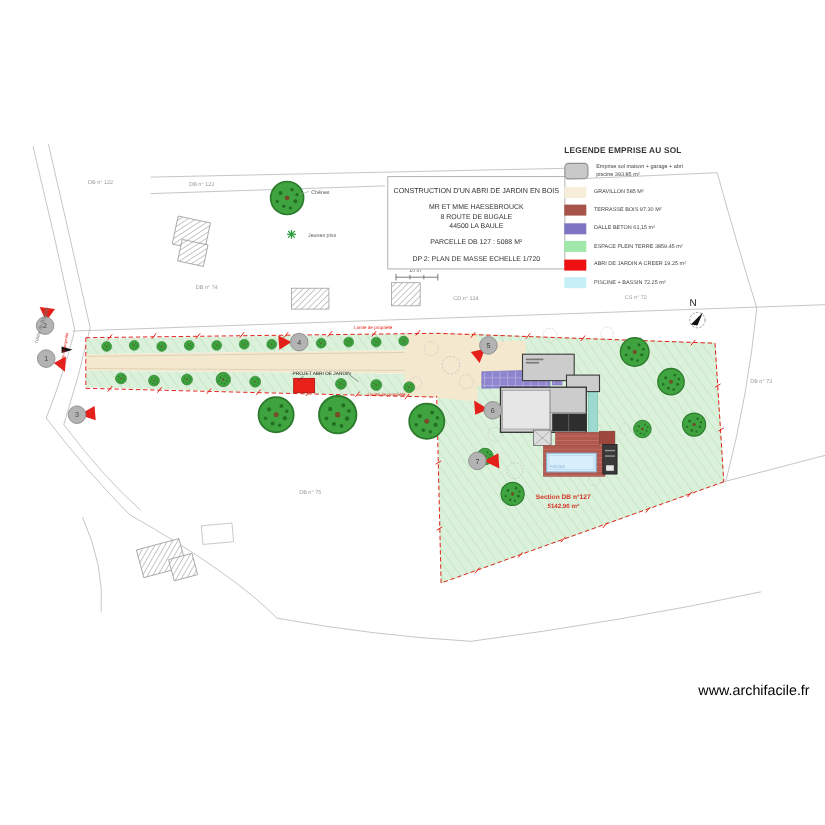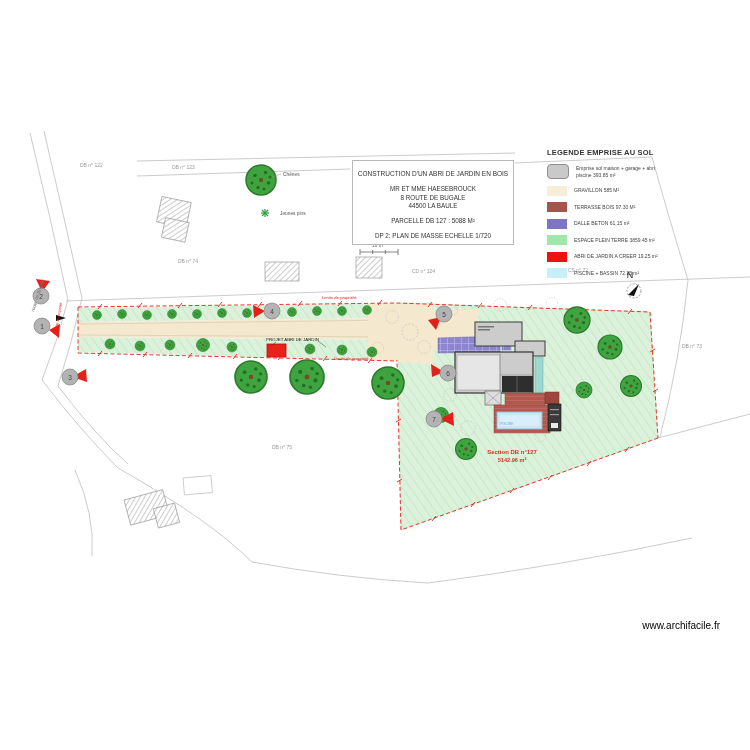--- a/index.html
+++ b/index.html
@@ -9,28 +9,28 @@
   
   #title-block{position:absolute;left:352px;top:160px;width:160px;height:83px;
     border:1px solid #b8b8b8;background:#fff;text-align:center;color:#333;z-index:3;}
   #title-block .l{font-size:6.3px;line-height:1.15;}
   #title-block .l0{margin-top:9px;font-size:6.5px;}
   #title-block .l1{margin-top:8px;}
   #title-block .l2,#title-block .l3{margin-top:1px;}
   #title-block .l4{margin-top:8px;}
   #title-block .l5{margin-top:8px;}
   
-  #legend{position:absolute;left:513px;top:148px;width:160px;z-index:3;color:#333;margin-left:34px;}
+  #legend{position:absolute;left:513px;top:132px;width:160px;z-index:3;color:#333;}
   #legend-title{font-size:7.5px;font-weight:bold;letter-spacing:.2px;margin-bottom:7px;}
   .legend-row{display:flex;align-items:center;margin-bottom:6.5px;}
   .legend-row .swatch{flex:0 0 20px;width:20px;height:10px;margin-right:7px;}
   .legend-row.first .swatch{height:13px;border-radius:4px;}
   .legend-label{font-size:5px;color:#444;line-height:1.25;max-width:92px;}
   
-  #watermark{position:absolute;right:30px;top:620px;font-size:10px;color:#000;z-index:3;}
+  #watermark{position:absolute;right:14px;top:620px;font-size:13px;color:#000;z-index:3;}
 </style>
 </head>
 <body>
 
 <div id="page">
 
 <svg id="plan" width="750" height="750" viewBox="0 0 750 750">
   <defs>
     <pattern id="bhatch" width="4" height="4" patternUnits="userSpaceOnUse" patternTransform="rotate(45)">
       <rect width="4" height="4" fill="#ffffff"></rect>

